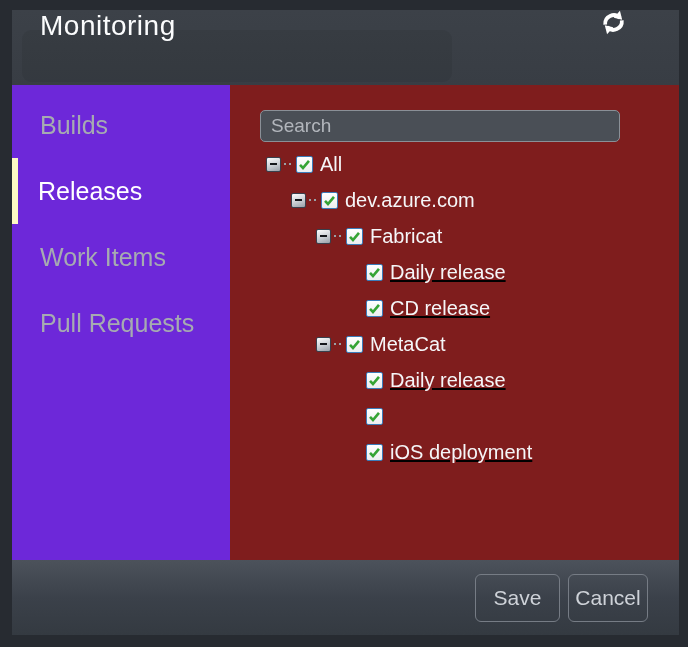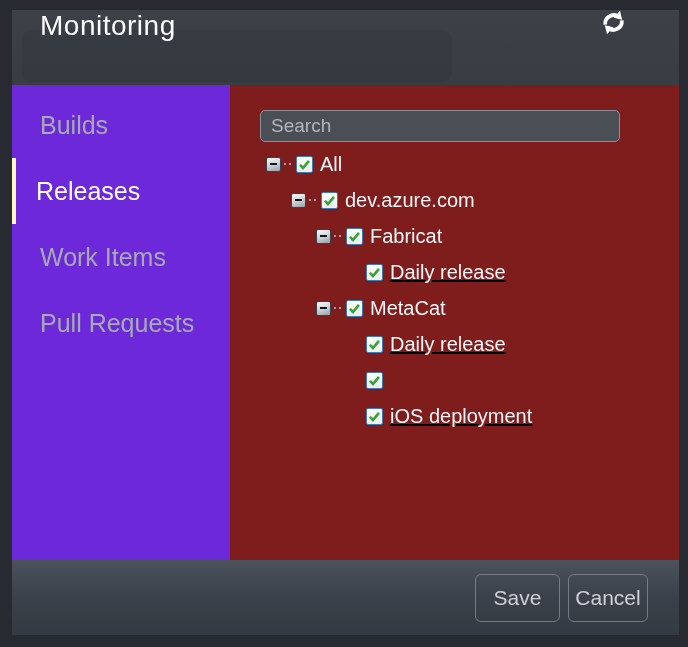--- a/index.html
+++ b/index.html
@@ -36,21 +36,21 @@
   
   .body-row { flex:1 1 auto; display:flex; min-height:0; }
   .sidebar {
     width:218px; flex:0 0 218px; background:#6d28d9; padding-top:7px;
   }
   .side-item {
     height:66px; display:flex; align-items:center; padding-left:28px;
     font-size:25px; color:#a6abb1; cursor:pointer;
   }
   .side-item.active {
-    color:#ffffff; border-left:4px solid #fef9c3; padding-left:20px;
+    color:#ffffff; border-left:6px solid #fef9c3; padding-left:20px;
   }
   .main { flex:1 1 auto; background:#7f1d1d; padding:25px 0 0 30px; }
   .search-input {
     width:360px; height:32px; background:#4a4f56;
     border:1px solid #8a9097; border-radius:5px;
     color:#e8eaec; font-size:19px; padding:0 10px;
     font-family:"Liberation Sans", sans-serif; outline:none;
   }
   .search-input::placeholder { color:#b2b6bc; }
   
@@ -170,20 +170,28 @@
 
         <div class="trow leaf lvl3">
           <span class="cbx">
             <svg width="13" height="13" viewBox="0 0 16 16">
                 <path d="M2.5 8.5l3.6 3.8L13.5 3.5" stroke="#35a435" stroke-width="3.2" fill="none"></path>
               </svg>
           </span>
           <span class="tlabel">Daily release</span>
         </div>
 
+        <div class="trow leaf lvl3">
+          <span class="cbx">
+            <svg width="13" height="13" viewBox="0 0 16 16">
+                <path d="M2.5 8.5l3.6 3.8L13.5 3.5" stroke="#35a435" stroke-width="3.2" fill="none"></path>
+              </svg>
+          </span>
+          <span class="tlabel">CD release</span>
+        </div>
 
         <div class="trow lvl2">
           <span class="expander">
               <span class="minus"></span>
             </span>
           <span class="dots"></span>
           <span class="cbx">
             <svg width="13" height="13" viewBox="0 0 16 16">
                 <path d="M2.5 8.5l3.6 3.8L13.5 3.5" stroke="#35a435" stroke-width="3.2" fill="none"></path>
               </svg>

